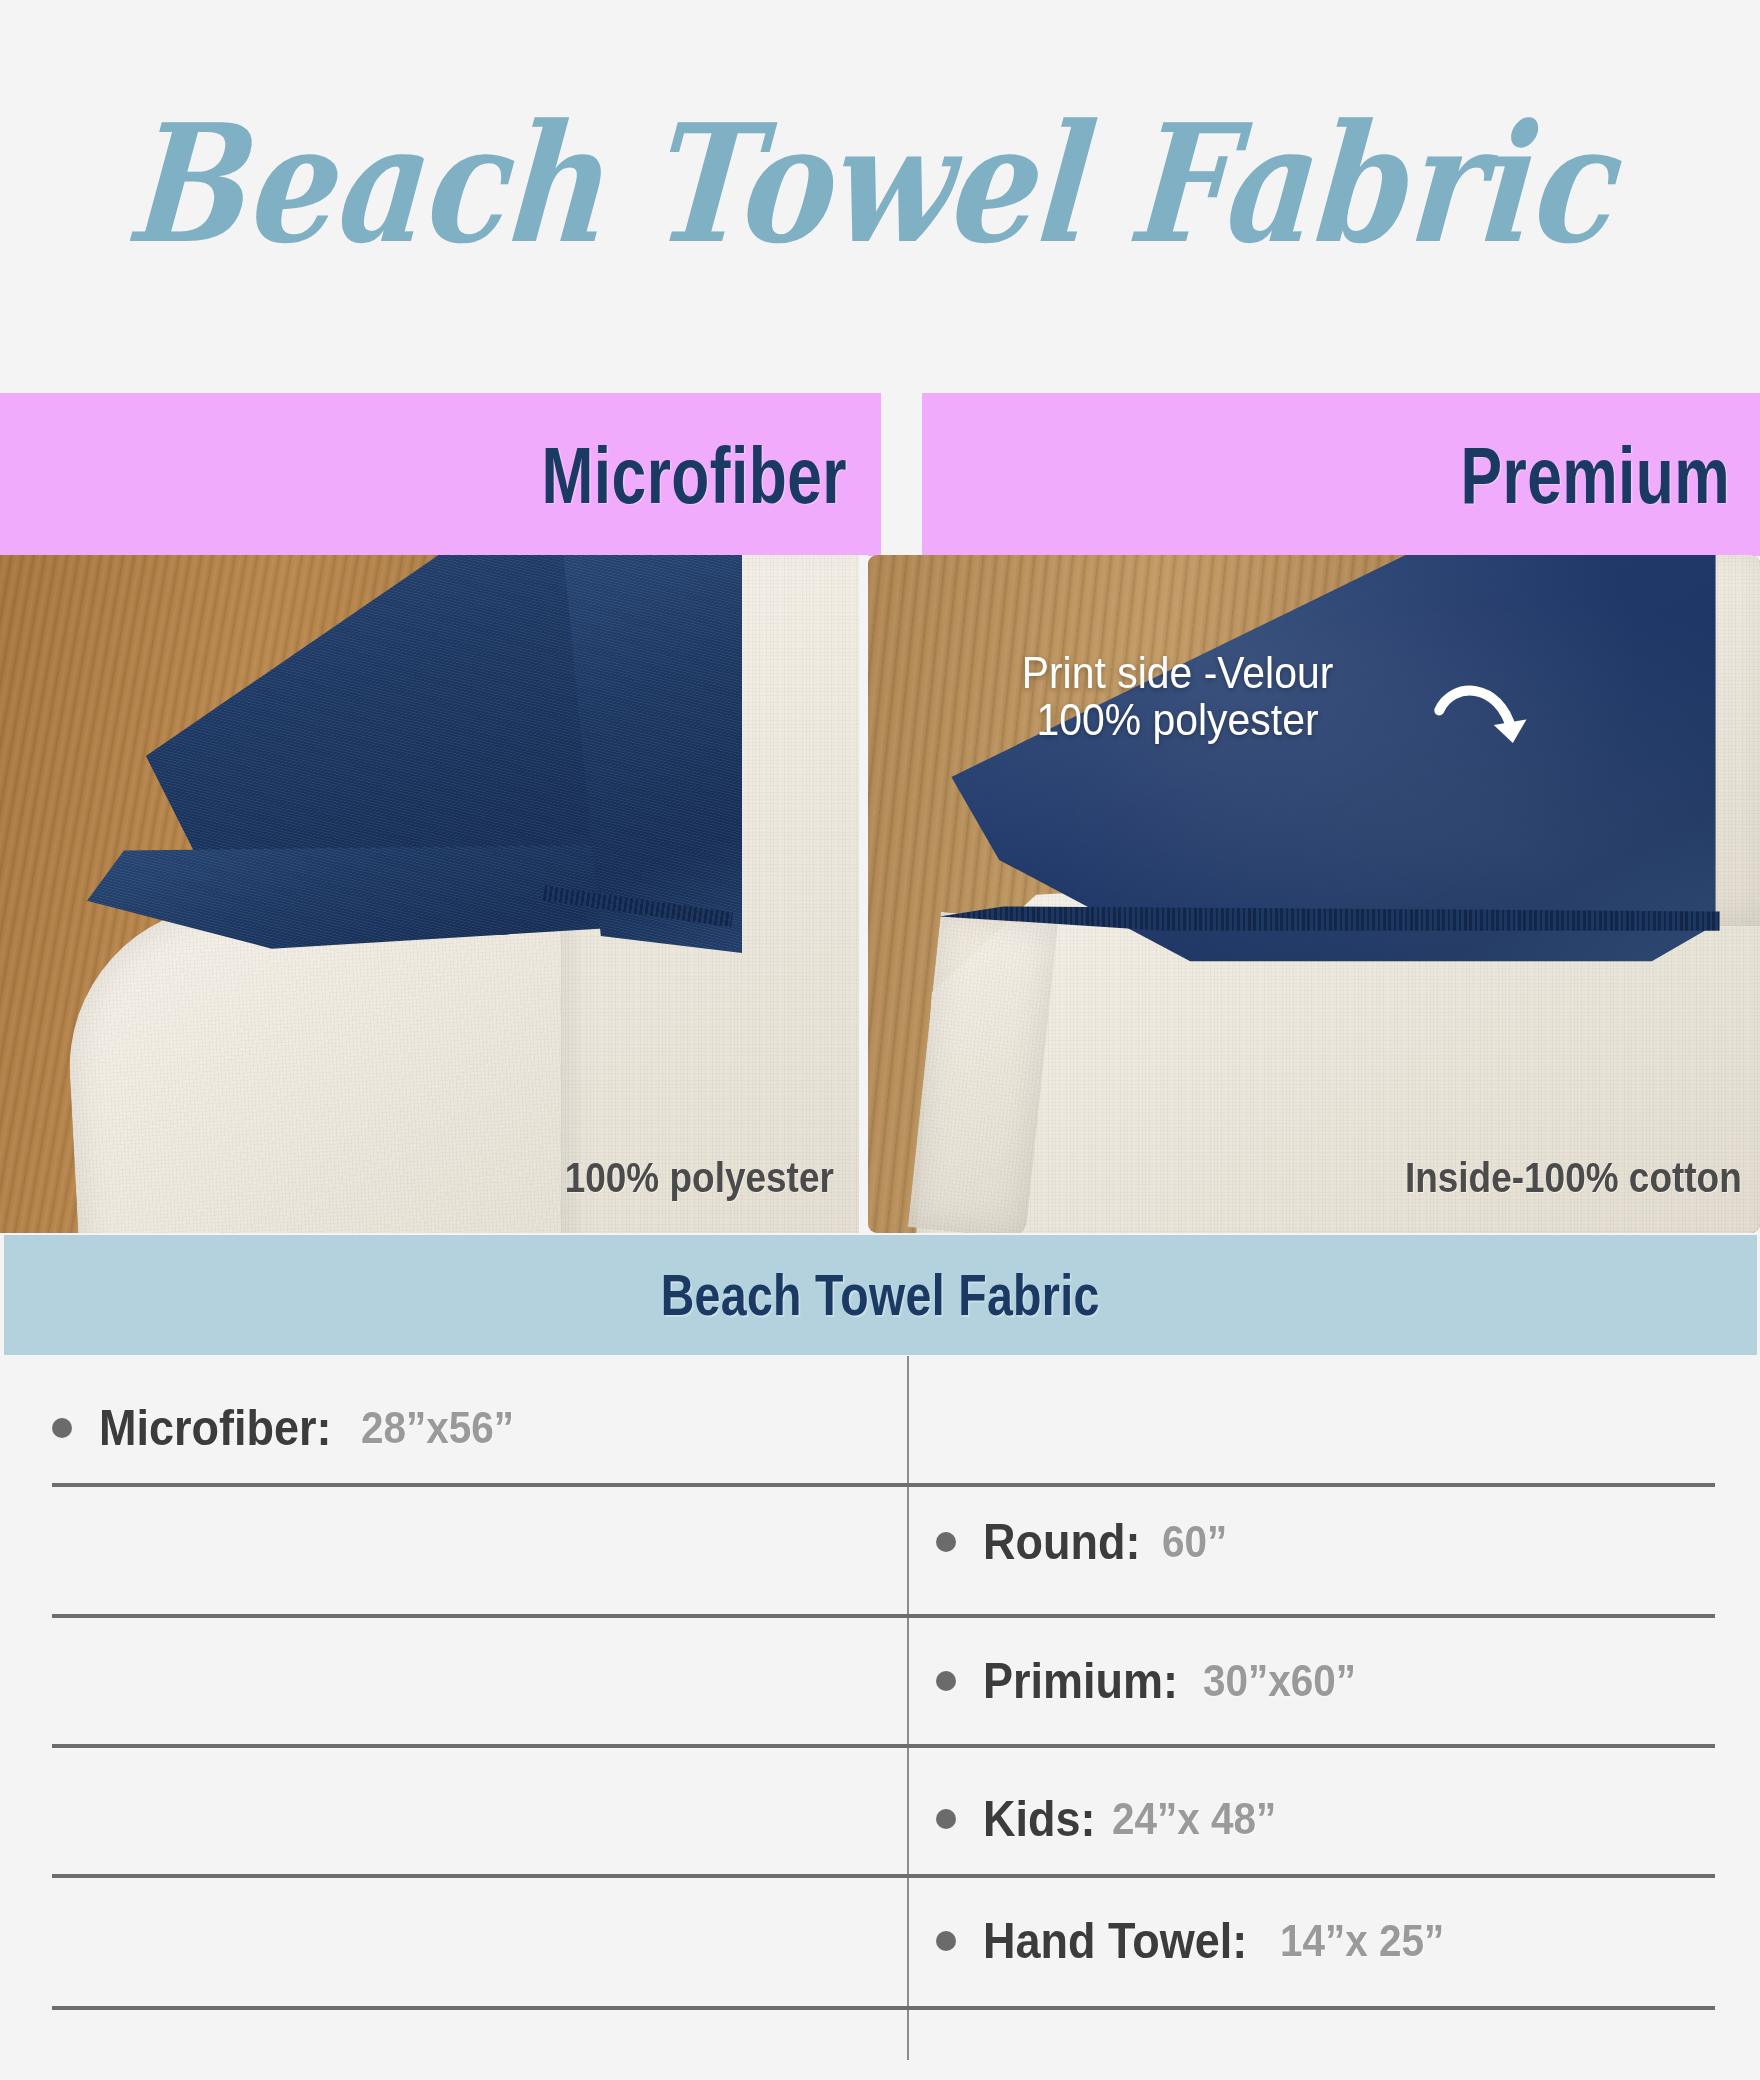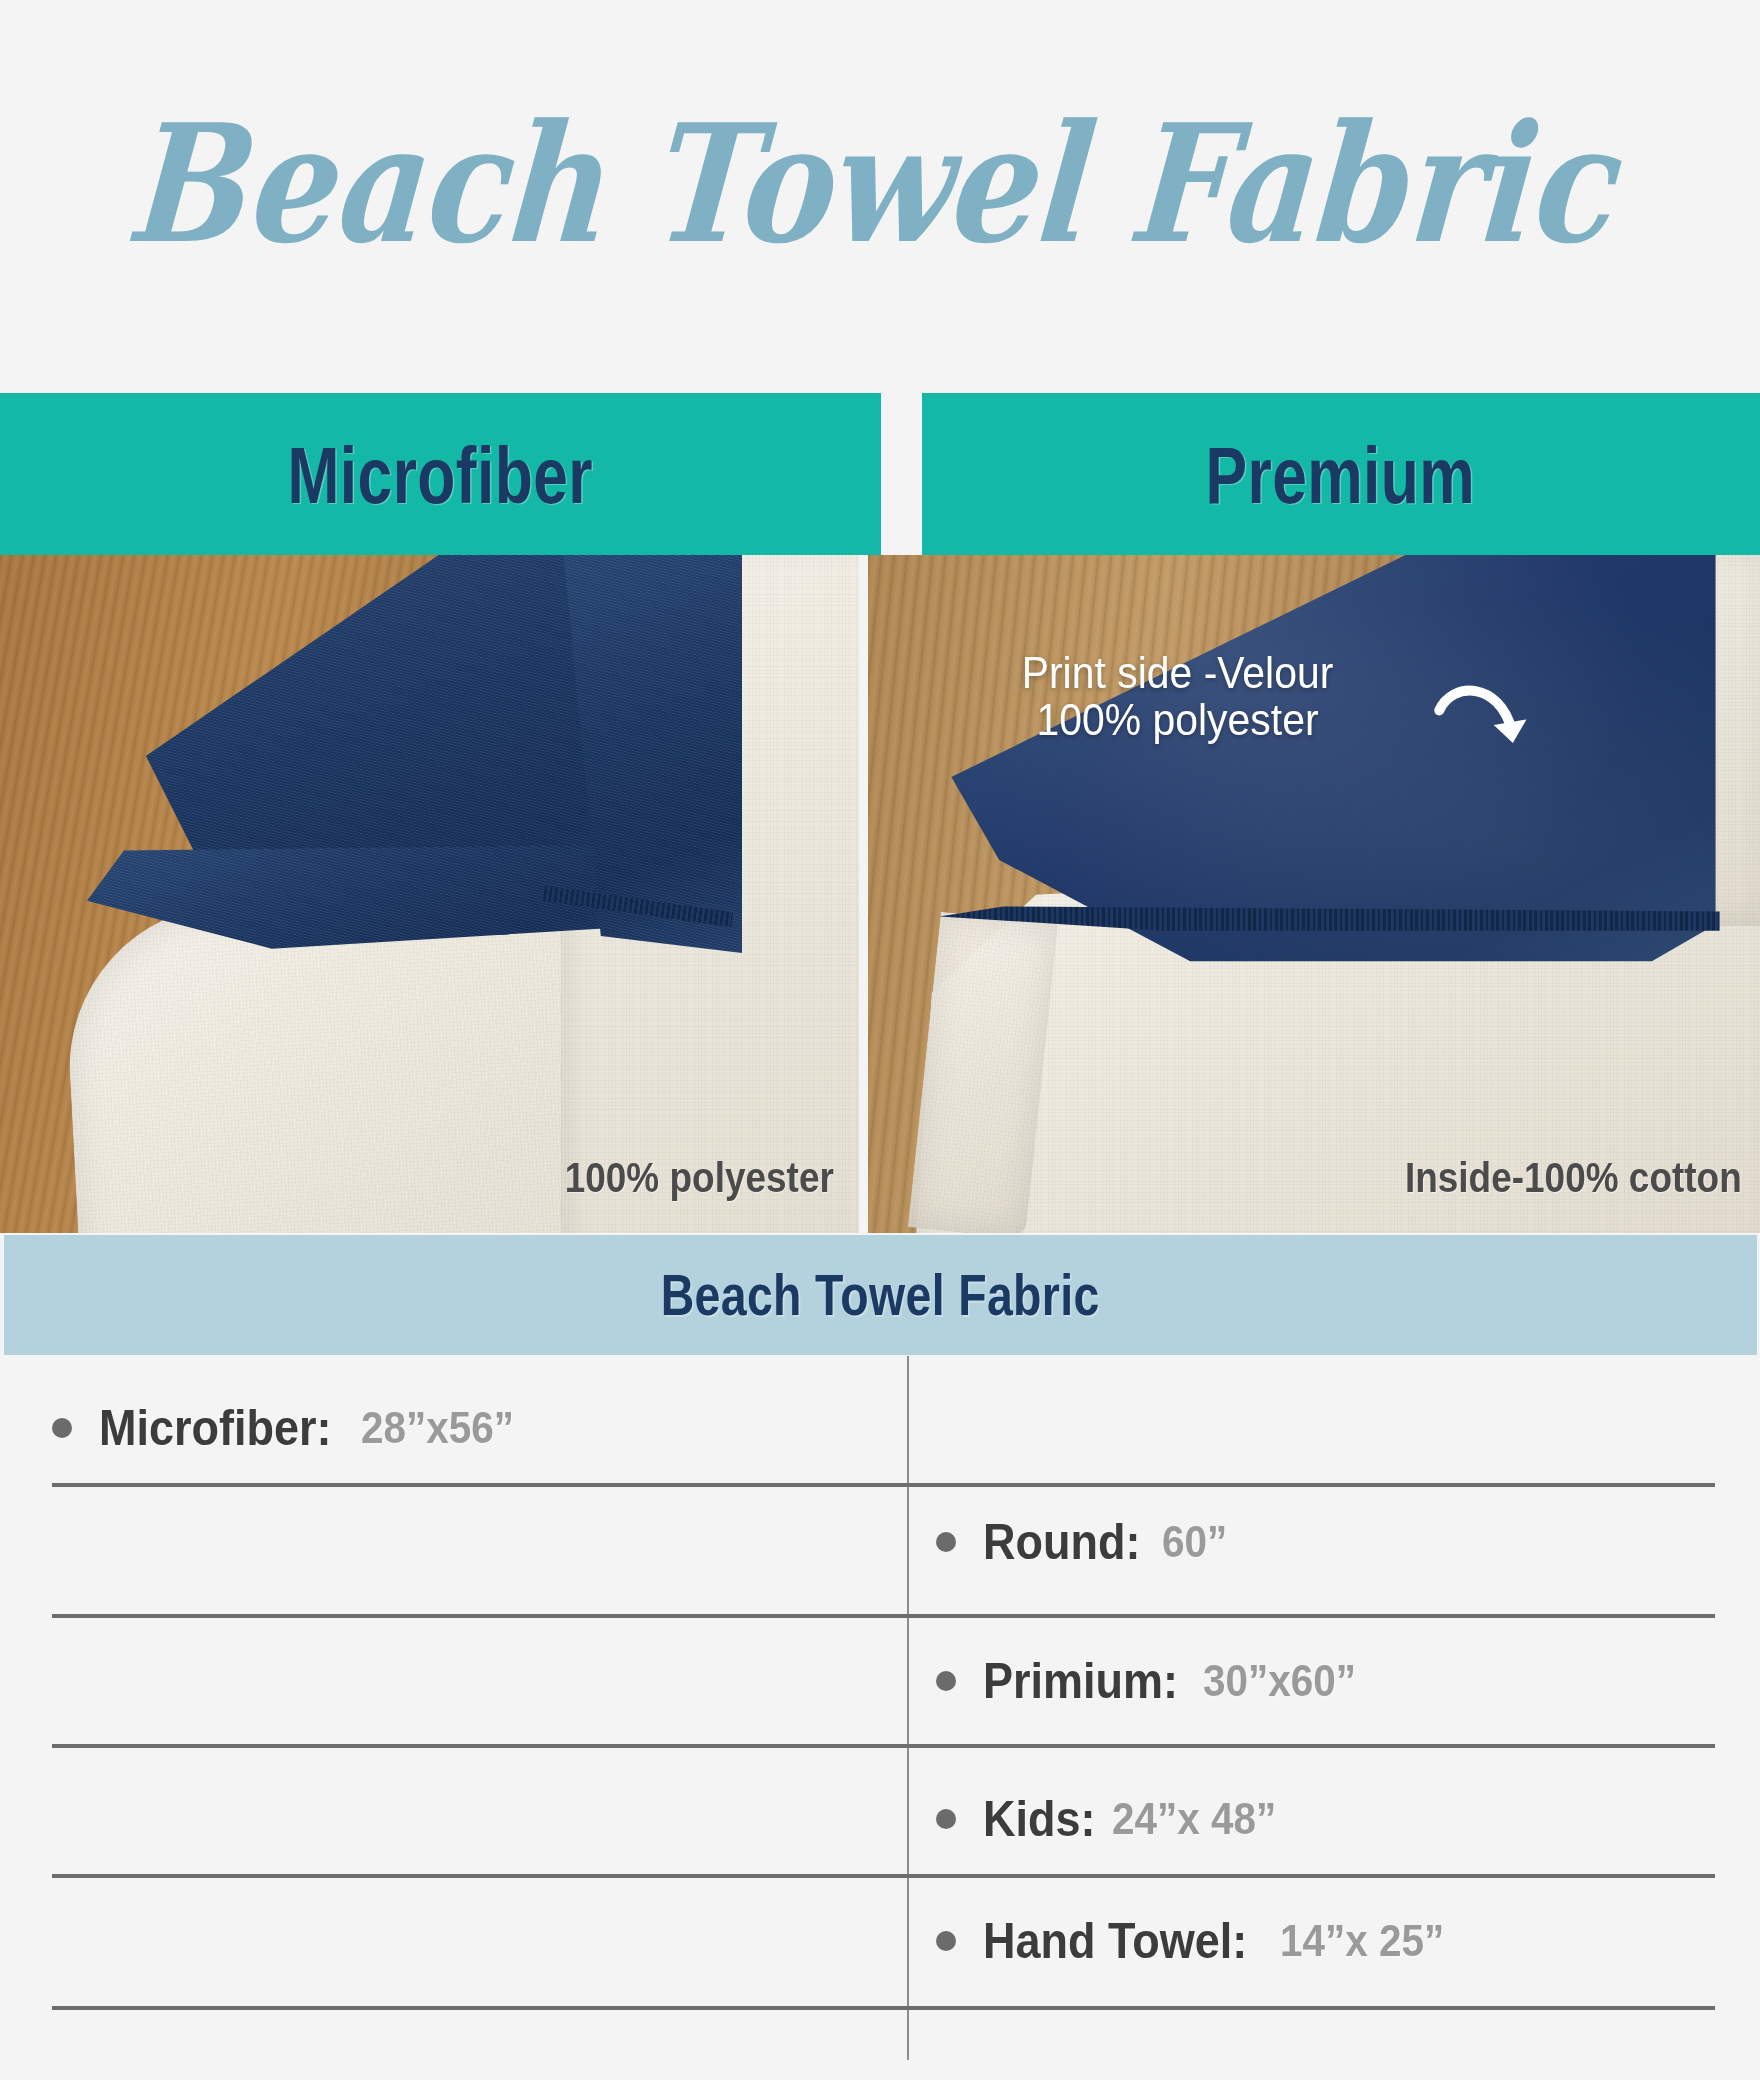--- a/index.html
+++ b/index.html
@@ -27,22 +27,22 @@
     transform: skewX(-6deg) scaleY(1.18);
     white-space: nowrap;
   }
 
   
   #header-row {
     position: absolute; left: 0; top: 393px; width: 1760px; height: 163px;
     display: flex;
   }
   .header-cell {
-    background: #14b8a6;
-    display: flex; align-items: center; justify-content: center;
+    background: #f0abfc;
+    display: flex; align-items: center; justify-content: flex-end;
     height: 163px;
   }
   .header-cell.left  { width: 897px; }
   .header-gap        { width: 9px; background: #f4f4f4; height:163px; }
   .header-cell.right { width: 854px; margin-left: 32px; }
   .header-label {
     font-family: "Liberation Sans", sans-serif;
     font-weight: 700;
     font-size: 76px;
     color: #1b3a63;
@@ -53,21 +53,21 @@
   }
 
   
   #photo-row {
     position: absolute; left: 0; top: 555px; width: 1760px; height: 678px;
     display: flex;
   }
   .photo { position: relative; height: 678px; overflow: hidden; }
   .photo.left  { width: 897px; }
   .photo-gap   { width: 9px; background: #f4f4f4; height: 678px; }
-  .photo.right { width: 932px; }
+  .photo.right { width: 932px; border-radius: 9px; }
 
   
   .wood {
     position: absolute; inset: 0;
     background:
       repeating-linear-gradient(100deg,
         rgba(0,0,0,0.10) 0px, rgba(0,0,0,0.00) 2.7px,
         rgba(255,255,255,0.06) 6.3px, rgba(0,0,0,0.05) 11px),
       linear-gradient(105deg, #a9763f 0%, #b9874c 28%, #a97a43 55%, #b8854a 80%, #9e6d38 100%);
   }

